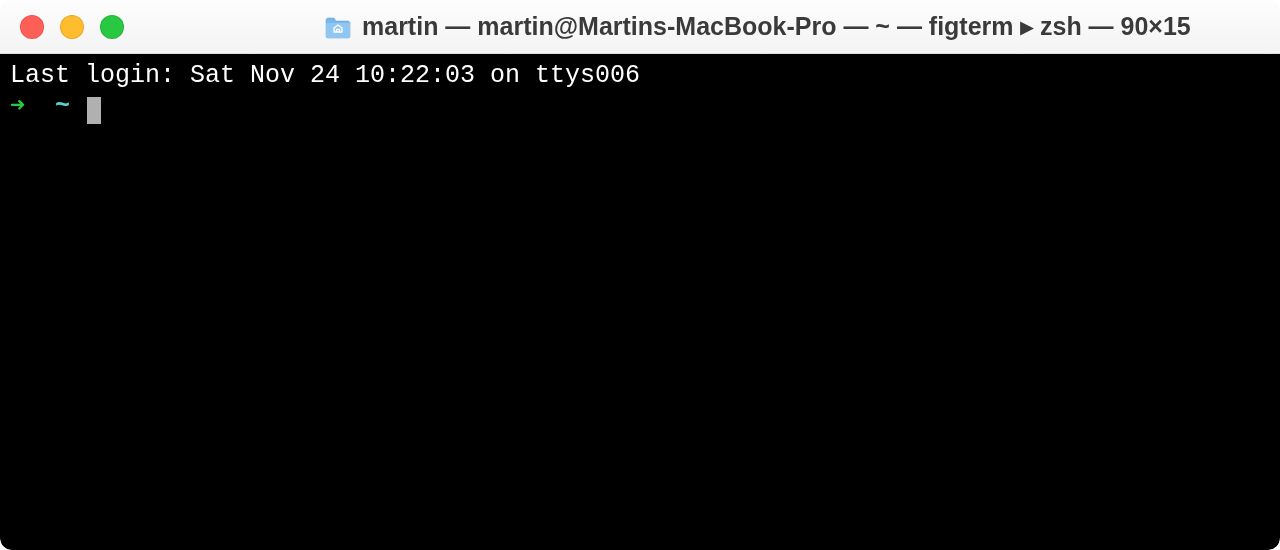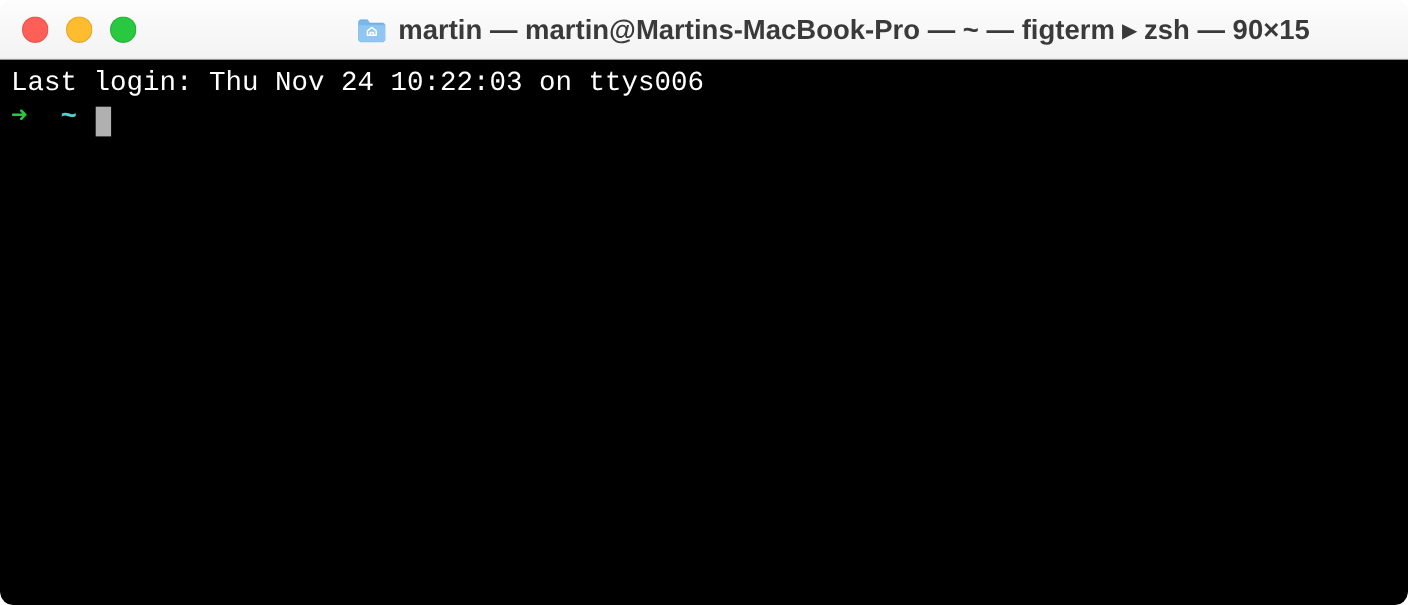--- a/index.html
+++ b/index.html
@@ -136,16 +136,16 @@
         <svg viewBox="0 0 28 24">
           <path d="M2 4 C2 3 3 2 4 2 L10 2 L12 5 L24 5 C25 5 26 6 26 7 L26 20 C26 21 25 22 24 22 L4 22 C3 22 2 21 2 20 Z" fill="#7ab8ea" stroke="#5a9dd6" stroke-width="0.5"></path>
           <path d="M2 7 L26 7 L26 20 C26 21 25 22 24 22 L4 22 C3 22 2 21 2 20 Z" fill="#8fc7f2"></path>
           <path d="M10 16 L10 12 L14 9 L18 12 L18 16 Z M12.5 16 L12.5 13.5 L15.5 13.5 L15.5 16" fill="none" stroke="#fff" stroke-width="1.4" stroke-linejoin="round"></path>
         </svg>
       </span>
       <span class="title-text">martin — martin@Martins-MacBook-Pro — ~ — figterm ▸ zsh — 90×15</span>
     </div>
   </div>
   <div class="terminal-body">
-    <span class="terminal-line">Last login: Thu Nov 24 10:22:03 on ttys006</span>
+    <span class="terminal-line">Last login: Sat Nov 24 10:22:03 on ttys006</span>
     <span class="terminal-line"><span class="arrow">➜</span><span class="sp">  </span><span class="tilde">~</span><span class="sp"> </span><span class="cursor"></span></span>
   </div>
 </div>
 
 </body></html>

